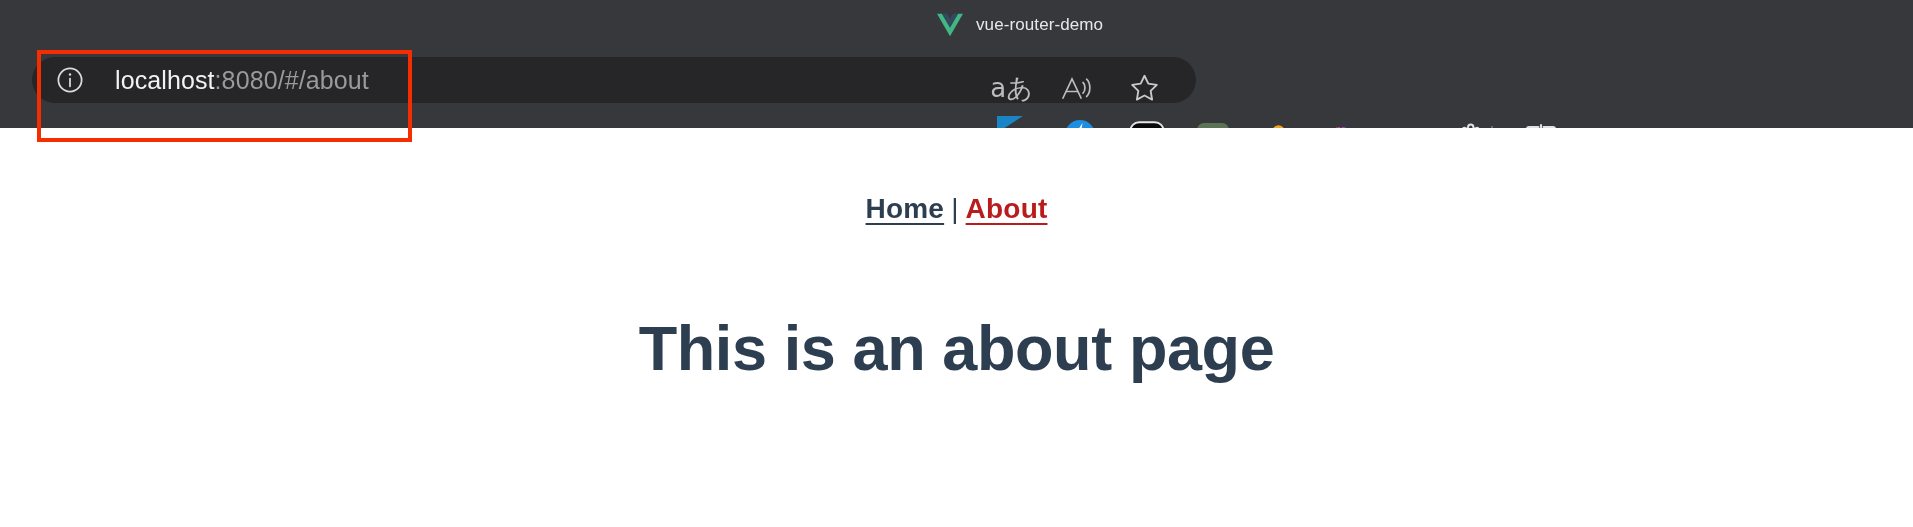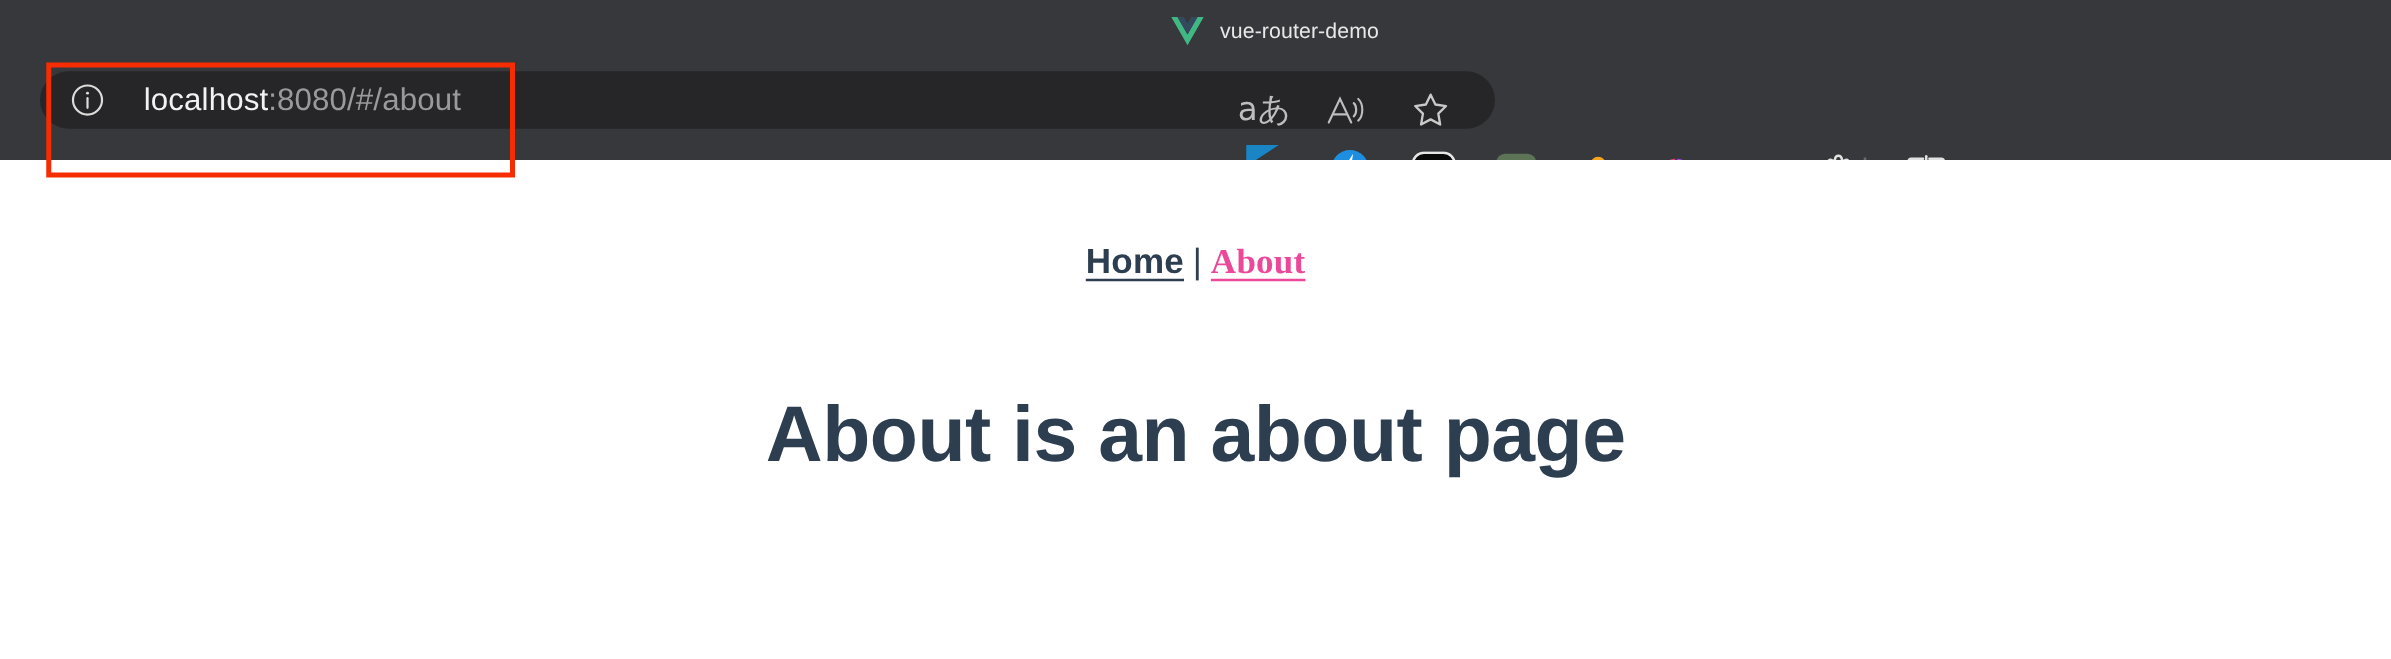--- a/index.html
+++ b/index.html
@@ -133,21 +133,21 @@
     text-align:center;
   }
   #nav-links {
     position:absolute; left:0; top:65px; width:1913px;
     font-size:28px; font-weight:bold;
     letter-spacing:.2px;
   }
   #nav-links a { text-decoration:underline; text-underline-offset:5px;margin-top:28px; }
   #nav-home  { color:#2c3e50; }
   #nav-sep   { color:#2c3e50; font-weight:normal; padding:0 7px; }
-  #nav-about { color:#ec4899;font-family:Liberation Serif, serif; }
+  #nav-about { color:#b91c1c; }
 
   #page-heading {
     position:absolute; left:0; top:184px; width:1913px;
     font-size:63px; font-weight:bold;
     color:#2c3e50;
     letter-spacing:-.4px;
   }
 
   
   #annotation-box {
@@ -290,16 +290,16 @@
     </div>
 
   </div>
 </div>
 
 <div id="page-content">
   <div id="nav-links">
     <a href="#" id="nav-home">Home</a><span id="nav-sep">|</span><a href="#" id="nav-about">About</a>
   </div>
 
-  <h1 id="page-heading">About is an about page</h1>
+  <h1 id="page-heading">This is an about page</h1>
 </div>
 
 <div id="annotation-box"></div>
 
 </body></html>

